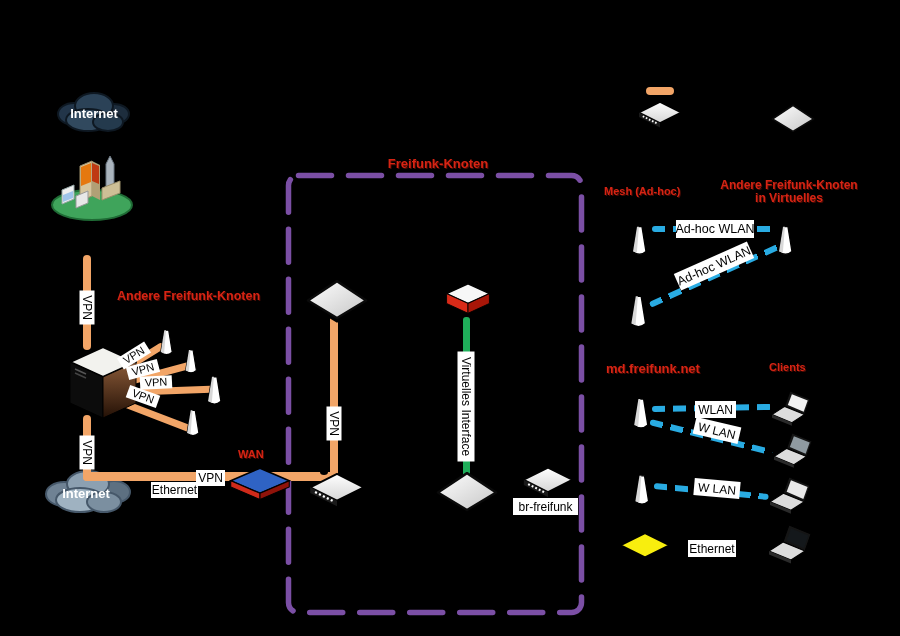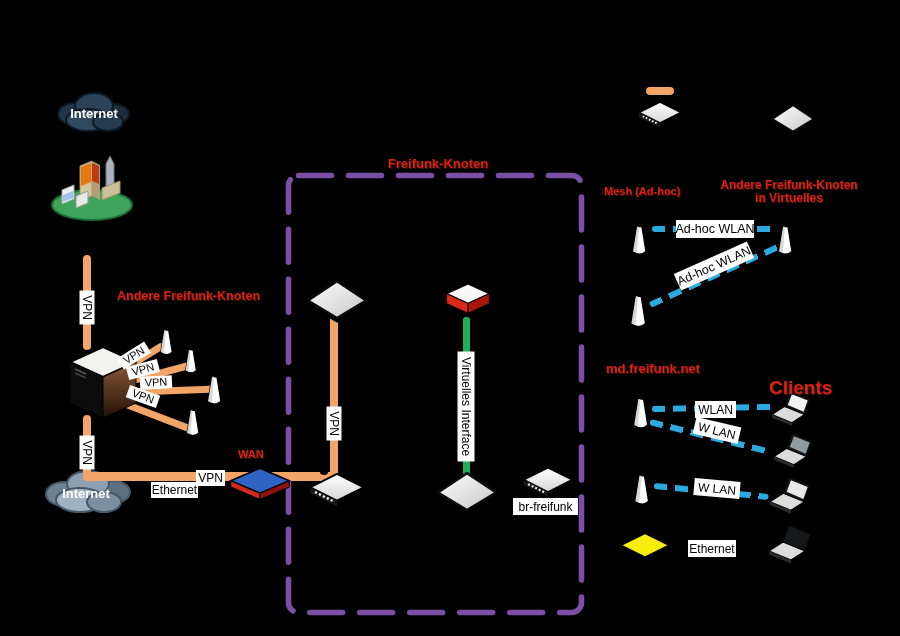--- a/index.html
+++ b/index.html
@@ -207,21 +207,21 @@
       <use href="#sym-antenna"></use>
     </svg>
   <svg class="icon" style="left:628px;top:291px" width="21" height="40">
       <use href="#sym-antenna"></use>
     </svg>
 
   <div class="lbl" style="left:676px;top:220px;width:78px;height:18px;font-size:12.5px">Ad-hoc WLAN</div>
   <div class="lbl" style="left:674px;top:257px;width:80px;height:18px;font-size:12.5px;transform:rotate(-24deg)">Ad-hoc WLAN</div>
 
   <div class="redh" style="left:606px;top:361px;font-size:13px">md.freifunk.net</div>
-  <div class="redh" style="left:769px;top:377px;font-size:19px">Clients</div>
+  <div class="redh" style="left:769px;top:361px;font-size:11px">Clients</div>
 
   <div class="cyd" style="left:652px;top:406px;width:120px;transform:rotate(-1deg)"></div>
   <div class="cyd" style="left:650px;top:419px;width:126px;transform:rotate(14deg)"></div>
   <div class="cyd" style="left:654px;top:483px;width:115px;transform:rotate(5.5deg)"></div>
 
   <svg class="icon" style="left:631px;top:393px" width="20" height="40">
       <use href="#sym-antenna"></use>
     </svg>
   <svg class="icon" style="left:632px;top:471px" width="20" height="37">
       <use href="#sym-antenna"></use>

